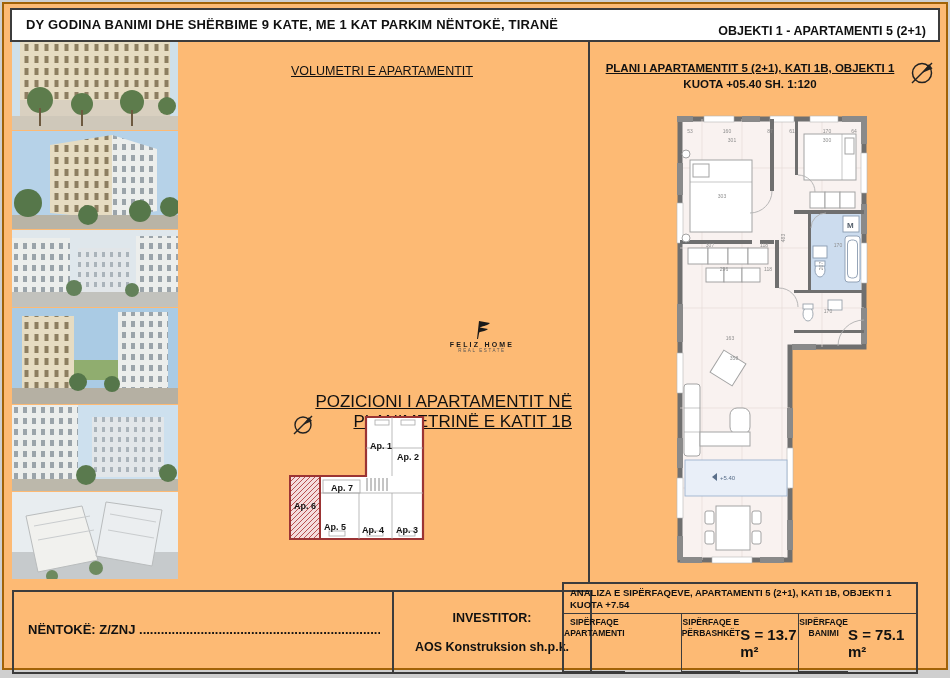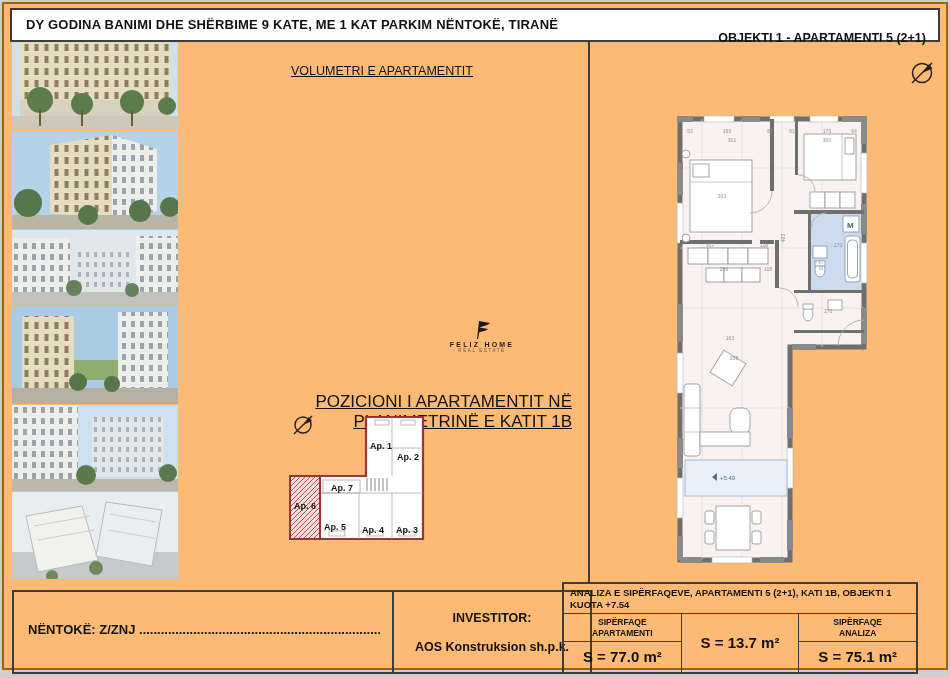--- a/index.html
+++ b/index.html
@@ -1,39 +1,39 @@
 <!DOCTYPE html>
 <html><head>
 <meta charset="utf-8">
 <style>
   html,body{margin:0;padding:0;background:#d8d8d8;font-family:"Liberation Sans",sans-serif;}
   .stage{position:relative;width:950px;height:678px;background:#cfcfcf;overflow:hidden;}
   .sheet{position:absolute;left:2px;top:2px;width:942px;height:664px;background:#fdba74;border:2px solid #a16207;}
   .hdr{position:absolute;left:6px;top:4px;width:926px;height:30px;border:2px solid #3c3c3c;background:#fff;}
   .hdr .tl{position:absolute;left:14px;top:7px;font-size:13px;font-weight:bold;color:#111;letter-spacing:.2px;}
-  .hdr .tr{position:absolute;right:12px;top:21px;font-size:12.5px;font-weight:bold;color:#111;}
+  .hdr .tr{position:absolute;right:12px;top:14px;font-size:12.5px;font-weight:bold;color:#111;}
   .vline{position:absolute;left:584px;top:36px;width:2px;height:542px;background:#3c3c3c;}
   .photos{position:absolute;left:8px;top:38px;width:166px;height:540px;display:flex;flex-direction:column;gap:1px;}
   .photos svg{display:block;}
   .h-underline{font-weight:normal;color:#111;text-decoration:underline;}
   .vol-h{position:absolute;left:188px;top:60px;width:380px;text-align:center;font-size:12.5px;}
   .pos-h{position:absolute;left:188px;top:388px;width:380px;text-align:right;font-size:17px;}
   .plan-h{position:absolute;left:596px;top:56px;width:300px;text-align:center;font-size:11.5px;font-weight:bold;color:#111;line-height:1.4;}
   .plan-h .l1{text-decoration:underline;}
   .logo{position:absolute;left:428px;top:316px;width:100px;text-align:center;color:#1a1a1a;}
   .logo .nm{font-size:7px;font-weight:bold;letter-spacing:2.2px;margin-top:1px;}
   .logo .tg{font-size:4.5px;letter-spacing:1.6px;color:#555;}
   .ftA{position:absolute;left:8px;top:586px;width:378px;height:80px;border:2px solid #3c3c3c;}
   .ftA .txt{position:absolute;left:14px;top:30px;font-size:13px;font-weight:bold;color:#111;white-space:nowrap;overflow:hidden;width:352px;}
   .ftB{position:absolute;left:388px;top:586px;width:196px;height:80px;border:2px solid #3c3c3c;display:flex;flex-direction:column;justify-content:center;align-items:center;gap:15px;}
   .ftB div{font-size:12.5px;font-weight:bold;color:#111;}
   .ftC{position:absolute;left:558px;top:578px;width:352px;height:88px;border:2px solid #3c3c3c;display:flex;flex-direction:column;}
   .ftC .an{border-bottom:1.5px solid #3c3c3c;padding:3px 6px 2px 6px;font-size:9.5px;font-weight:bold;color:#111;line-height:1.25;}
   .ftC .cols{display:flex;flex:1;}
-  .ftC .col{flex:1;display:flex;flex-direction:column;border-right:1.5px solid #3c3c3c;}
+  .ftC .col{flex:1;display:flex;flex-direction:row;border-right:1.5px solid #3c3c3c;}
   .ftC .col:last-child{border-right:none;}
   .ftC .lab{border-bottom:1.5px solid #3c3c3c;text-align:center;font-size:8.5px;font-weight:bold;color:#111;padding:3px 0 2px 0;line-height:1.3;}
   .ftC .val{flex:1;display:flex;align-items:center;justify-content:center;font-size:15px;font-weight:bold;color:#111;}
   svg text{font-family:"Liberation Sans",sans-serif;}
   .ap{font-size:9px;font-weight:bold;fill:#141414;}
   .dim{font-size:5px;fill:#8f8f8f;}
   .lvl{font-size:6px;fill:#5a6f8a;}
 </style>
 </head>
 <body>
@@ -200,20 +200,24 @@
 
       <text class="ap" x="92" y="41" text-anchor="middle">Ap. 1</text>
       <text class="ap" x="119" y="52" text-anchor="middle">Ap. 2</text>
       <text class="ap" x="118" y="125" text-anchor="middle">Ap. 3</text>
       <text class="ap" x="84" y="125" text-anchor="middle">Ap. 4</text>
       <text class="ap" x="46" y="122" text-anchor="middle">Ap. 5</text>
       <text class="ap" x="16" y="101" text-anchor="middle">Ap. 6</text>
       <text class="ap" x="53" y="83" text-anchor="middle">Ap. 7</text>
     </svg>
 
+    <div class="plan-h">
+      <div class="l1">PLANI I APARTAMENTIT 5 (2+1), KATI 1B, OBJEKTI 1</div>
+      <div>KUOTA +05.40   SH. 1:120</div>
+    </div>
     <svg width="26" height="26" style="position:absolute;left:905px;top:56px;">
       <circle cx="13" cy="13" r="9.5" fill="none" stroke="#222" stroke-width="1.5"></circle>
       <line x1="3" y1="23" x2="23" y2="3" stroke="#222" stroke-width="1.5"></line>
       <path d="M13,13 L20,4 L23.5,8.5 Z" fill="#222"></path>
     </svg>
 
     <svg width="300" height="465" style="position:absolute;left:638px;top:104px;">
       <polygon points="38,11 222,11 222,239 148,239 148,452 38,452" fill="#f9f2f0" stroke="#6f6f6f" stroke-width="5"></polygon>
 
       <g stroke="#e6ddd9" stroke-width="0.7">
@@ -383,29 +387,32 @@
       <div class="an">
         <div>ANALIZA E SIPËRFAQEVE, APARTAMENTI 5 (2+1), KATI 1B, OBJEKTI 1</div>
         <div>KUOTA +7.54</div>
       </div>
       <div class="cols">
         <div class="col">
           <div class="lab">
             <div>SIPËRFAQE</div>
             <div>APARTAMENTI</div>
           </div>
-          <div class="val">S = 77.0 m²</div>
         </div>
         <div class="col">
+          <div class="lab">
+            <div>SIPËRFAQE E</div>
+            <div>PËRBASHKËT</div>
+          </div>
           <div class="val">S = 13.7 m²</div>
         </div>
         <div class="col">
           <div class="lab">
             <div>SIPËRFAQE</div>
-            <div>ANALIZA</div>
+            <div>BANIMI</div>
           </div>
           <div class="val">S = 75.1 m²</div>
         </div>
       </div>
     </div>
 
   </div>
 </div>
 
 </body></html>

